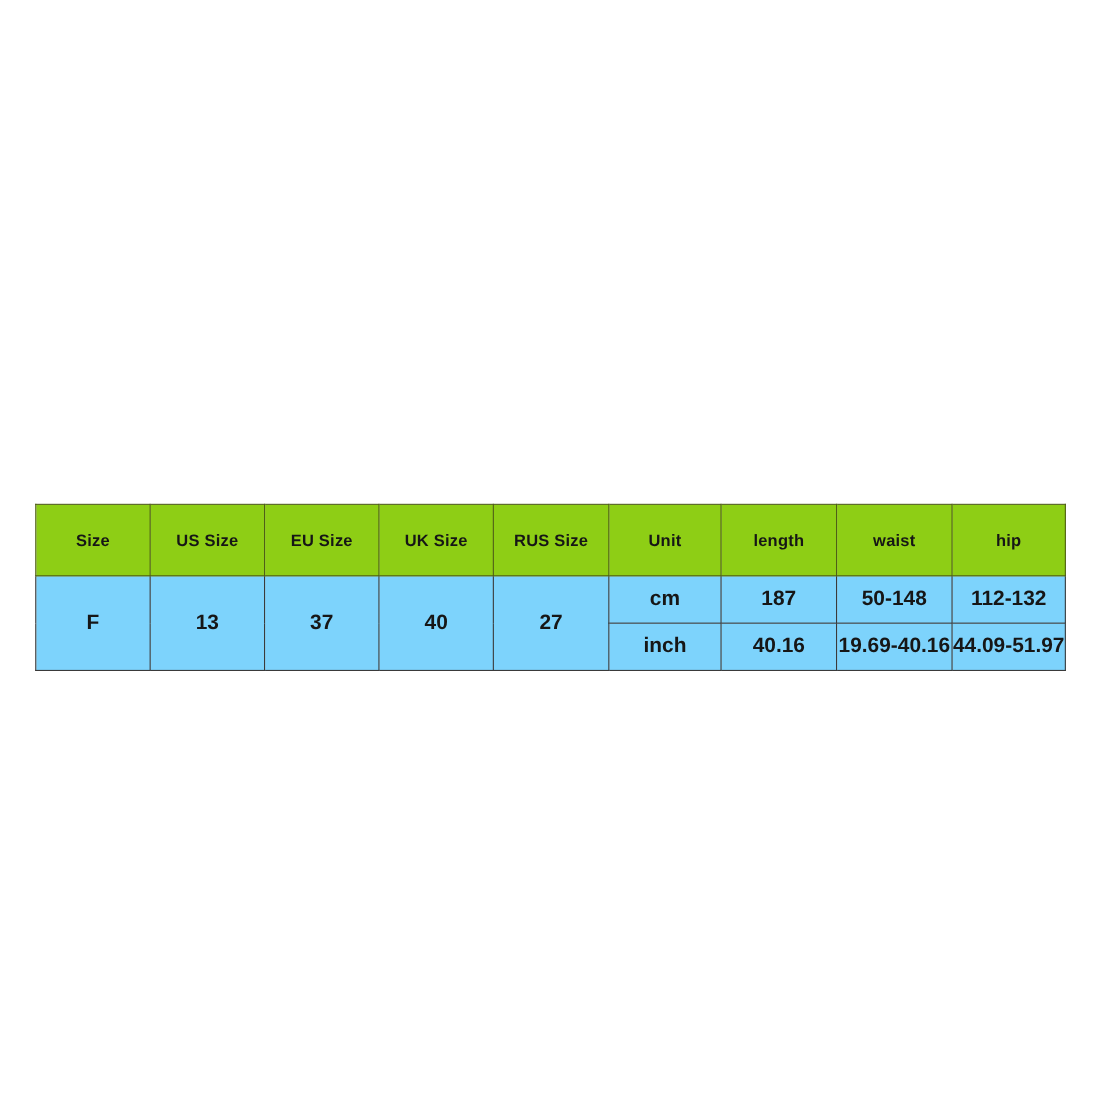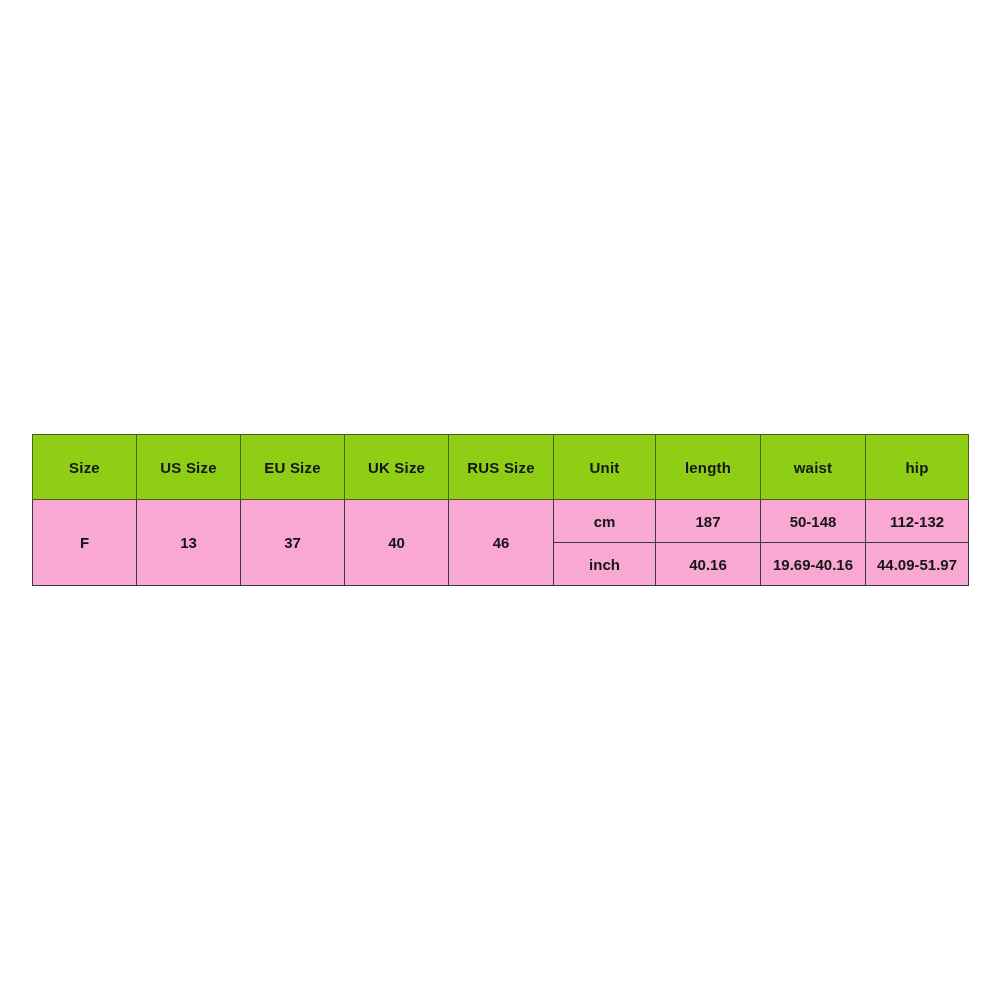--- a/index.html
+++ b/index.html
@@ -19,21 +19,21 @@
     position: relative;
     width: 1000px;
     height: 1000px;
     background: #ffffff;
   }
 
   
   #size-chart-wrap {
     position: absolute;
     left: 32px;
-    top: 434px;
+    top: 458px;
     width: 936px;
   }
 
   table.size-chart {
     border-collapse: collapse;
     table-layout: fixed;
     width: 936px;
     background: #ffffff;
   }
 
@@ -53,22 +53,22 @@
     height: 64px;
     font-size: 15px;
     letter-spacing: 0.2px;
     border-color: #4f5f16;
     border-bottom-color: #4a5a14;
   }
 
   
   table.size-chart tbody td {
     height: 42px;
-    font-size: 15px;
-    background: #f9a8d4;
+    font-size: 19px;
+    background: #7dd3fc;
     border-color: #3a3a3a;
   }
 
   td.merged-cell {
     font-size: 15px;
   }
 
   td.unit-cell {
     font-size: 14px;
   }
@@ -120,21 +120,21 @@
           <th>hip</th>
         </tr>
       </thead>
 
       <tbody>
         <tr>
           <td class="merged-cell" rowspan="2">F</td>
           <td class="merged-cell" rowspan="2">13</td>
           <td class="merged-cell" rowspan="2">37</td>
           <td class="merged-cell" rowspan="2">40</td>
-          <td class="merged-cell" rowspan="2">46</td>
+          <td class="merged-cell" rowspan="2">27</td>
           <td class="unit-cell">cm</td>
           <td>187</td>
           <td>50-148</td>
           <td>112-132</td>
         </tr>
         <tr>
           <td class="unit-cell">inch</td>
           <td>40.16</td>
           <td class="val-small">19.69-40.16</td>
           <td class="val-small">44.09-51.97</td>

